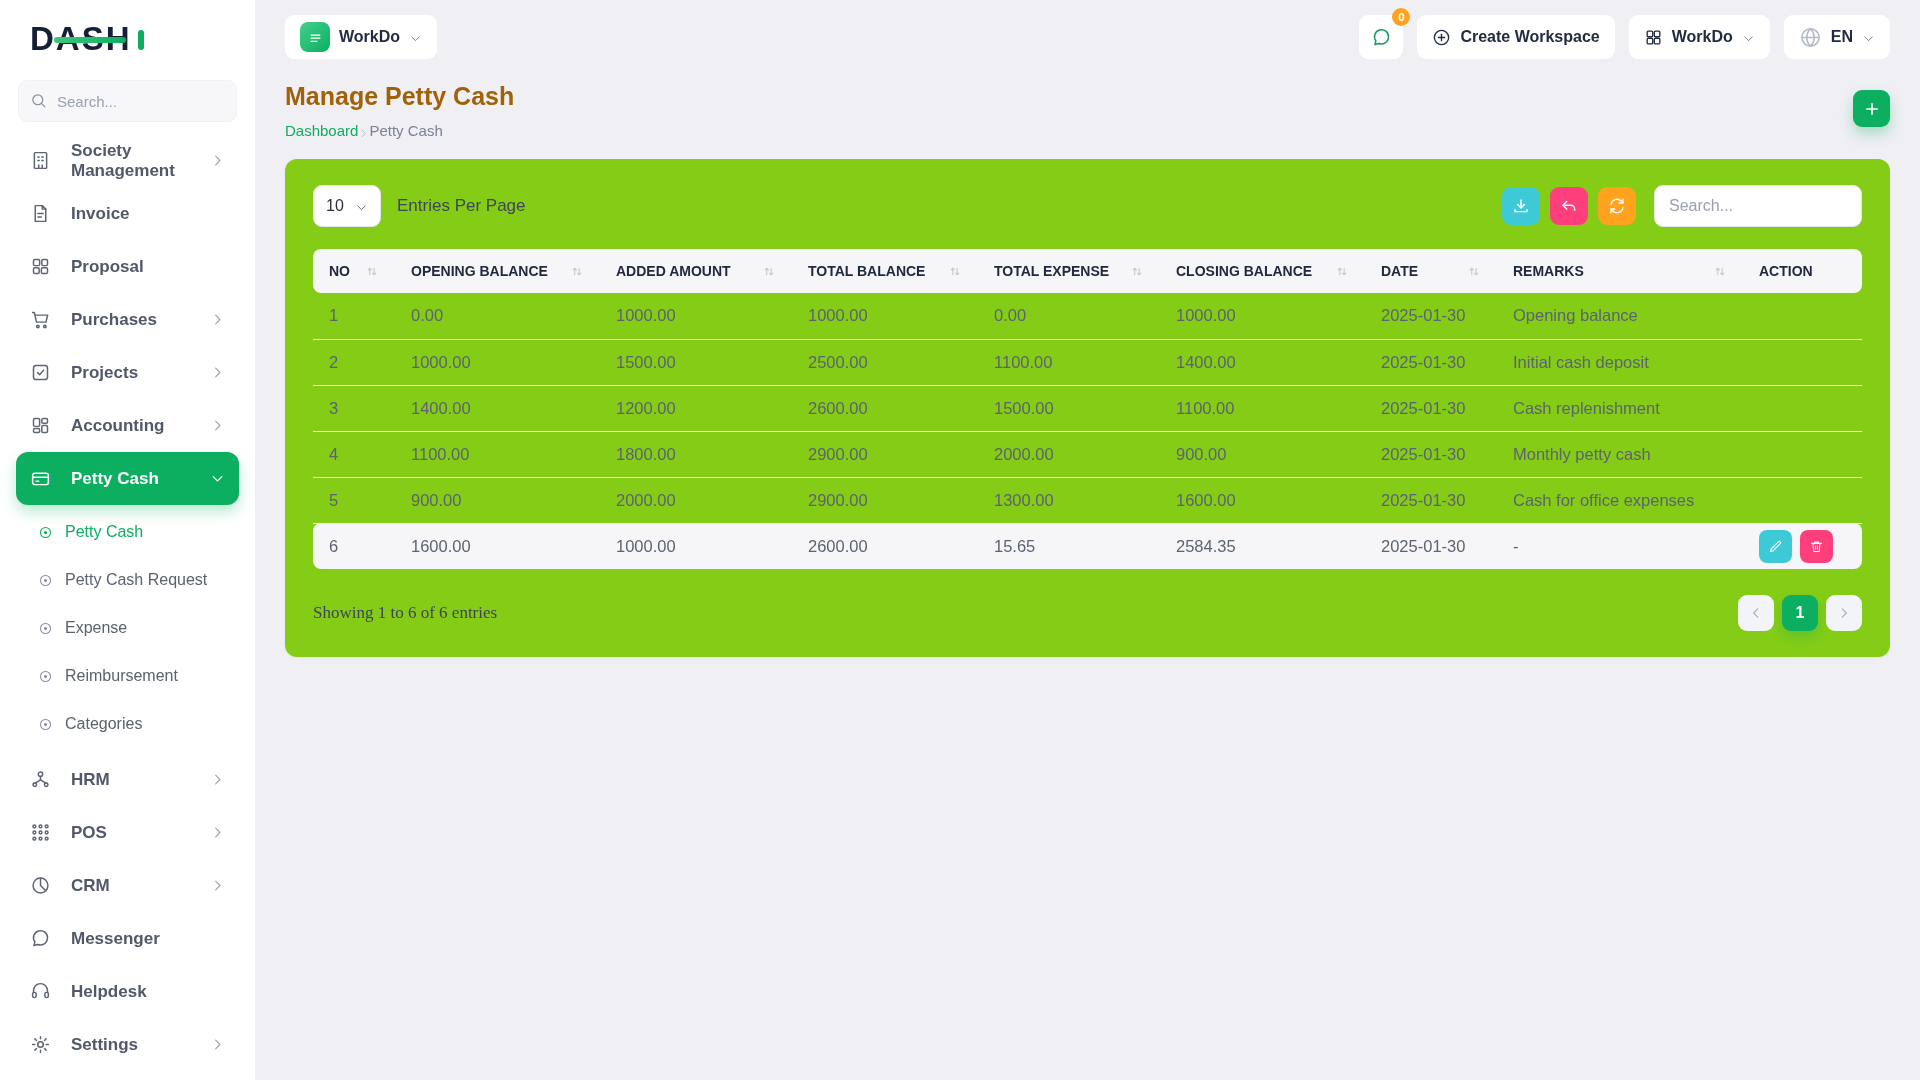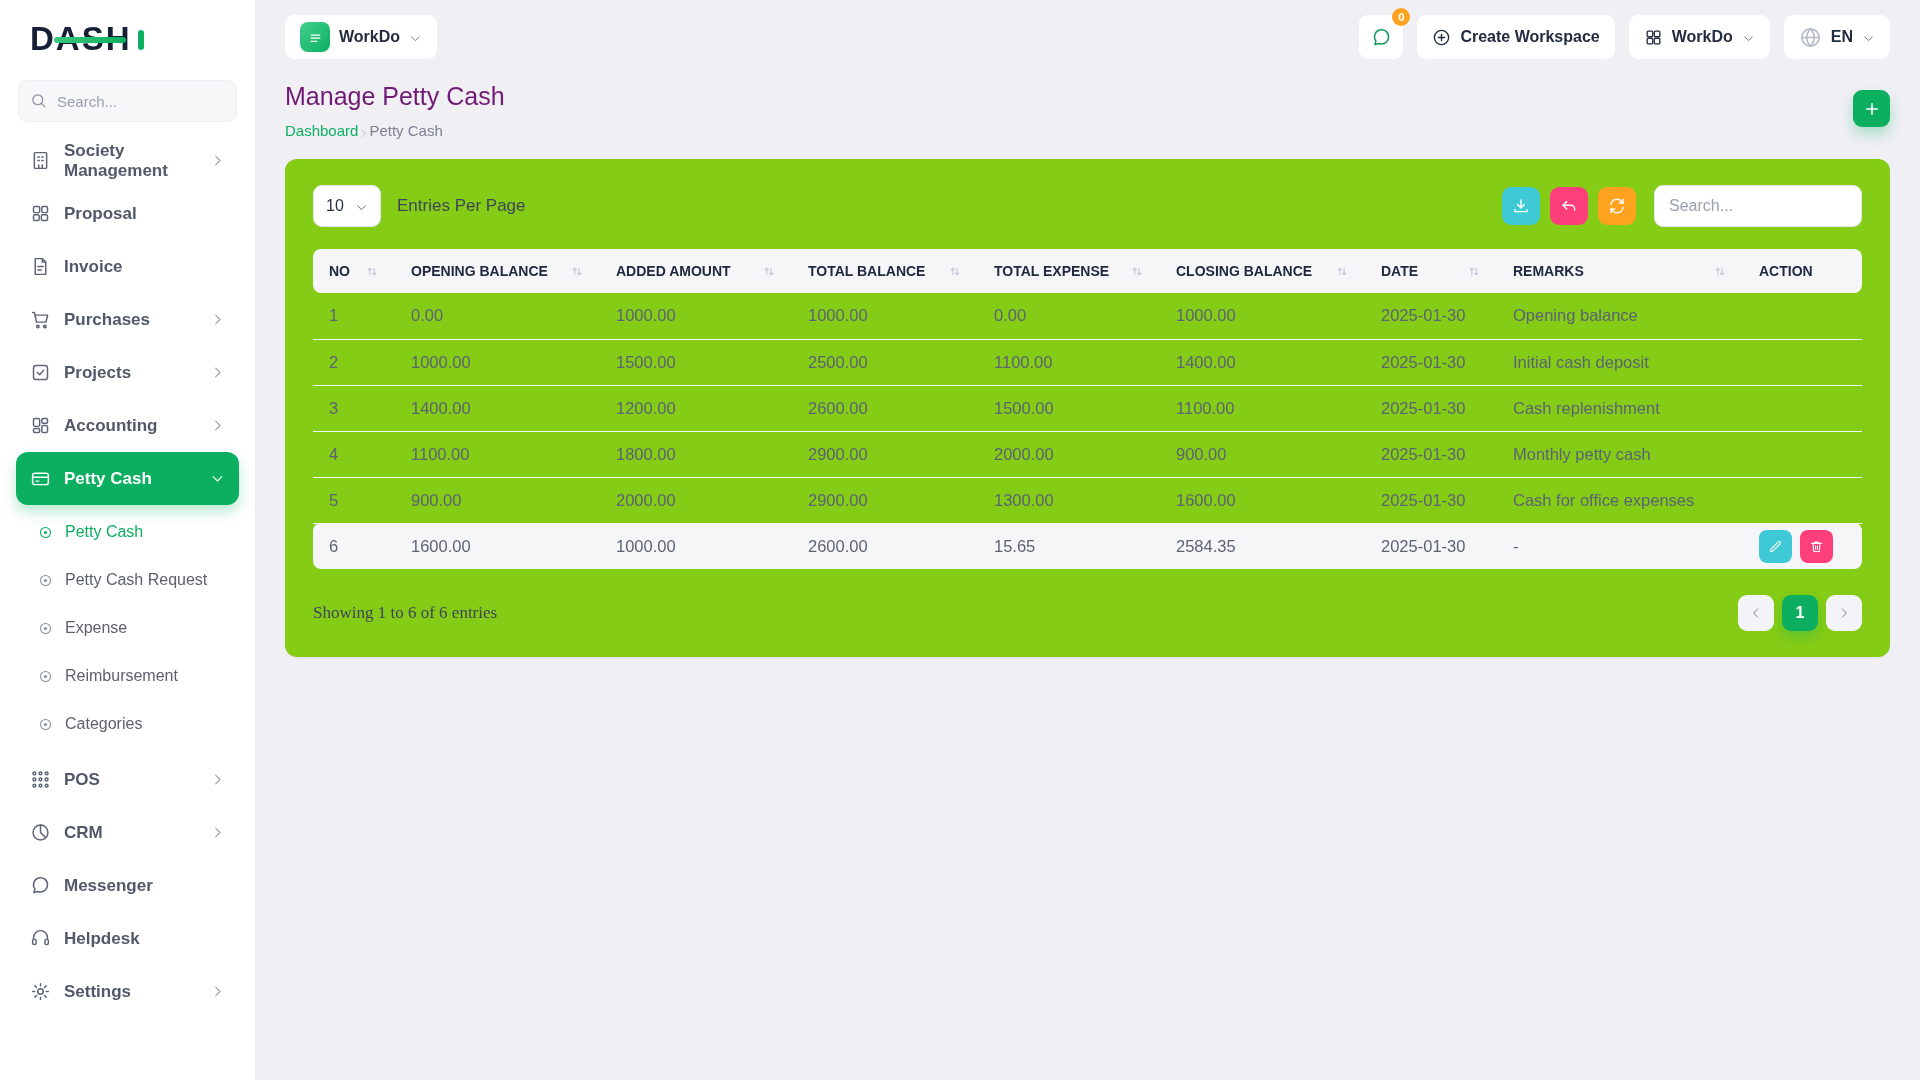--- a/index.html
+++ b/index.html
@@ -18,21 +18,21 @@
   .logo { position:relative; font-size:33px; font-weight:800; letter-spacing:2px; color:#152036; display:inline-block; }
   .logo-bar { position:absolute; left:56%; top:46%; width:72px; height:6px; border-radius:3px;
               background:linear-gradient(90deg,#3cc97b,#0caf60); }
   .logo-plus { position:absolute; right:-24px; top:22%; width:6px; height:20px; border-radius:3px; background:#0caf60; }
   .side-search { position:relative; margin:2px 2px 12px; }
   .side-search input { width:100%; height:42px; background:#f7f7fa; border:1px solid #eef0f4; border-radius:9px;
                        padding:0 12px 0 38px; font-size:15px; font-family:inherit; color:#2a3142; outline:none; }
   .side-search input::placeholder { color:#9aa0ae; }
   .side-search .s-icon { position:absolute; left:12px; top:12px; width:17px; height:17px; color:#8a90a0; }
   .nav { margin-top:6px; }
-  .nav-item { display:flex; align-items:center; gap:13px; height:53px; padding:0 14px; border-radius:12px;
+  .nav-item { display:flex; align-items:center; gap:20px; height:53px; padding:0 14px; border-radius:12px;
               color:#515869; font-size:17px; font-weight:600; cursor:pointer; }
   .nicon { width:21px; height:21px; color:#5d6476; flex:none; display:flex; }
   .nicon svg { width:100%; height:100%; }
   .chev { margin-left:auto; width:15px; height:15px; color:#9aa1b0; flex:none; }
   .chev svg { width:100%; height:100%; }
   .nav-item.active { background:#0caf60; color:#fff; box-shadow:0 7px 14px rgba(12,175,96,.28); }
   .nav-item.active .nicon, .nav-item.active .chev { color:#fff; }
   .subnav { padding:3px 0 5px; }
   .sub-item { display:flex; align-items:center; gap:12px; height:48px; padding:0 14px 0 22px;
               font-size:16px; font-weight:500; color:#5b6170; cursor:pointer; }
@@ -55,21 +55,21 @@
   .icon-btn-top svg { width:21px; height:21px; }
   .badge { position:absolute; top:-7px; right:-7px; background:#ffa21e; color:#fff; font-size:11.5px;
            font-weight:700; min-width:18px; height:18px; line-height:18px; text-align:center;
            padding:0 5px; border-radius:9px; }
   .globe { width:23px; height:23px; color:#b6bbc7; }
   .globe svg { width:100%; height:100%; }
   .pchev { width:13px; height:13px; color:#6b7280; }
   .pchev svg { width:100%; height:100%; }
 
   .page-head { display:flex; align-items:flex-start; margin-top:8px; }
-  .title { font-size:25px; font-weight:400; color:#701a75; }
+  .title { font-size:25px; font-weight:700; color:#a16207; }
   .crumbs { margin-top:11px; font-size:15px; display:flex; align-items:center; }
   .crumb-link { color:#0caf60; cursor:pointer; }
   .crumb-sep { width:11px; height:11px; color:#aab0bd; }
   .crumb-sep svg { width:100%; height:100%; }
   .crumb-current { color:#7c8294; }
   .add-btn { margin-left:auto; width:37px; height:37px; border-radius:9px; background:#0caf60; color:#fff;
              display:flex; align-items:center; justify-content:center; box-shadow:0 7px 13px rgba(12,175,96,.3);
              cursor:pointer; margin-top:8px; }
   .add-btn svg { width:18px; height:18px; stroke-width:2.2; }
 
@@ -158,39 +158,39 @@
         </span>
       <span>Society Management</span>
       <span class="chev"><svg viewBox="0 0 24 24">
             <polyline points="9,5 16,12 9,19"></polyline>
           </svg></span>
     </div>
 
     <div class="nav-item">
       <span class="nicon">
           <svg viewBox="0 0 24 24">
+            <path d="M6 3h8l4 4v14H6z"></path>
+            <path d="M14 3v4h4"></path>
+            <line x1="9" y1="12" x2="15" y2="12"></line>
+            <line x1="9" y1="16" x2="13" y2="16"></line>
+          </svg>
+        </span>
+      <span>Invoice</span>
+    </div>
+
+    <div class="nav-item">
+      <span class="nicon">
+          <svg viewBox="0 0 24 24">
             <rect x="4" y="4" width="7" height="7" rx="1.5"></rect>
             <rect x="13.5" y="4" width="6.5" height="7" rx="1.5"></rect>
             <rect x="4" y="13.5" width="6.5" height="6.5" rx="1.5"></rect>
             <rect x="13" y="13.5" width="7" height="6.5" rx="1.5"></rect>
           </svg>
         </span>
       <span>Proposal</span>
-    </div>
-
-    <div class="nav-item">
-      <span class="nicon">
-          <svg viewBox="0 0 24 24">
-            <path d="M6 3h8l4 4v14H6z"></path>
-            <path d="M14 3v4h4"></path>
-            <line x1="9" y1="12" x2="15" y2="12"></line>
-            <line x1="9" y1="16" x2="13" y2="16"></line>
-          </svg>
-        </span>
-      <span>Invoice</span>
     </div>
 
     <div class="nav-item">
       <span class="nicon">
           <svg viewBox="0 0 24 24">
             <circle cx="9" cy="20" r="1.4"></circle>
             <circle cx="17" cy="20" r="1.4"></circle>
             <path d="M3 4h2l2.4 11h10.8l2-8H6"></path>
           </svg>
         </span>
@@ -273,20 +273,35 @@
       </div>
       <div class="sub-item">
         <span class="dot"><svg viewBox="0 0 24 24">
               <circle cx="12" cy="12" r="8"></circle>
               <circle cx="12" cy="12" r="2.5" fill="currentColor" stroke="none"></circle>
             </svg></span>
         <span>Categories</span>
       </div>
     </div>
 
+    <div class="nav-item">
+      <span class="nicon">
+          <svg viewBox="0 0 24 24">
+            <circle cx="12" cy="6" r="2.5"></circle>
+            <path d="M12 8.5v4"></path>
+            <circle cx="5.5" cy="18" r="2"></circle>
+            <circle cx="18.5" cy="18" r="2"></circle>
+            <path d="M12 12.5l-6.5 4M12 12.5l6.5 4"></path>
+          </svg>
+        </span>
+      <span>HRM</span>
+      <span class="chev"><svg viewBox="0 0 24 24">
+            <polyline points="9,5 16,12 9,19"></polyline>
+          </svg></span>
+    </div>
 
     <div class="nav-item">
       <span class="nicon">
           <svg viewBox="0 0 24 24" fill="currentColor" stroke="none">
             <circle cx="5" cy="5" r="1.6"></circle>
             <circle cx="12" cy="5" r="1.6"></circle>
             <circle cx="19" cy="5" r="1.6"></circle>
             <circle cx="5" cy="12" r="1.6"></circle>
             <circle cx="12" cy="12" r="1.6"></circle>
             <circle cx="19" cy="12" r="1.6"></circle>

